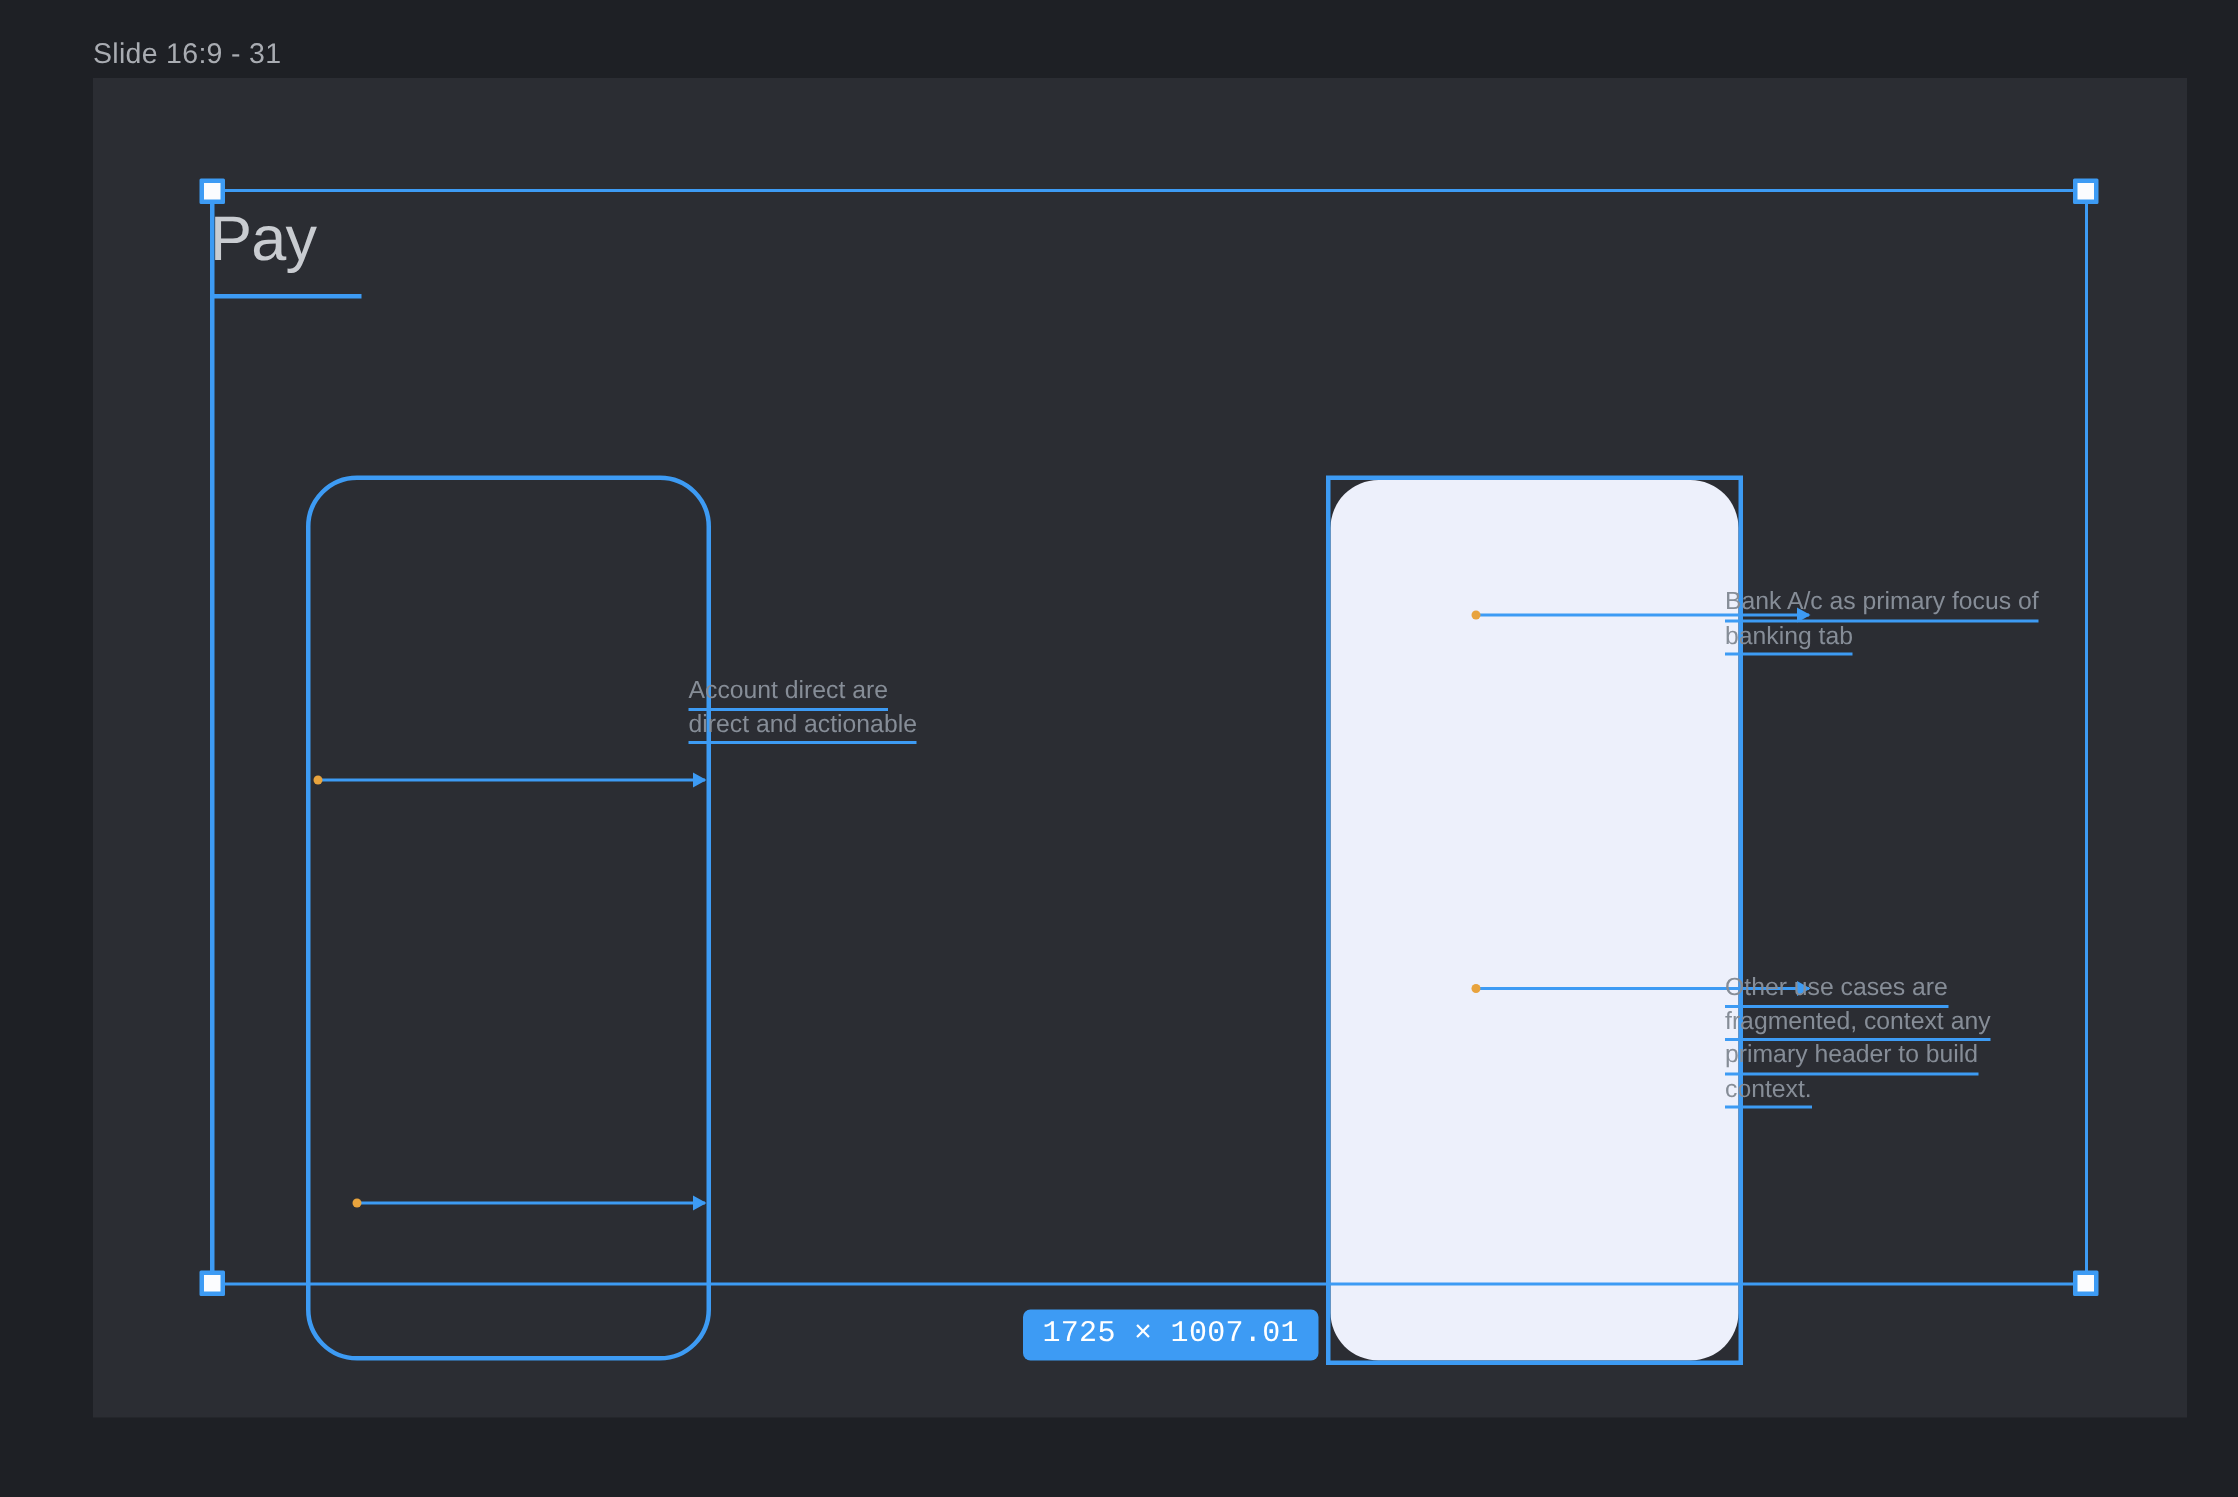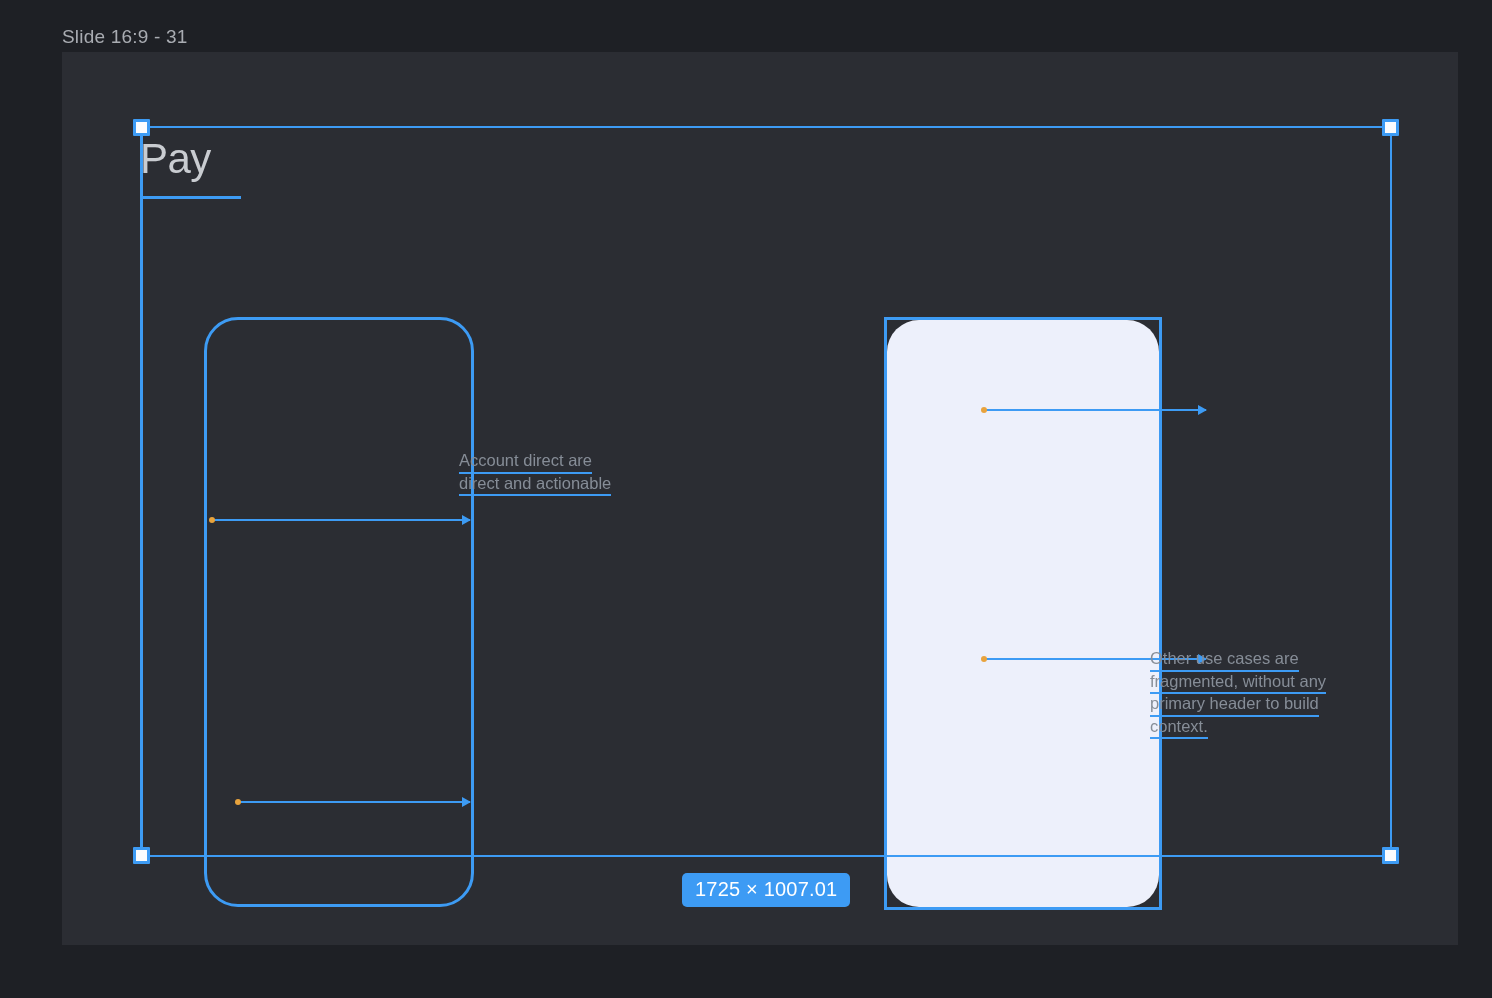--- a/index.html
+++ b/index.html
@@ -181,20 +181,21 @@
     position: absolute;
     left: 682px;
     top: 873px;
     padding: 5px 13px 6px;
     background: #3d9bf4;
     color: #ffffff;
     font-size: 20px;
     border-radius: 5px;
     white-space: nowrap;
     letter-spacing: 0.2px;
+    font-family: Liberation Mono, monospace;
   }
 </style>
 </head>
 <body>
 
 <div id="app">
 
   <div class="slide-label">Slide 16:9 - 31</div>
 
   <div class="slide-frame">
@@ -225,24 +226,28 @@
       <span class="dot"></span>
       <span class="arrow"></span>
     </div>
 
     <div class="annotation" style="left:397px; top:398px;">
       <span class="ln">Account direct are </span>
       <span class="ln">direct and actionable</span>
     </div>
 
 
+    <div class="annotation" style="left:1088px; top:339px;">
+      <span class="ln">Bank A/c as primary focus of </span>
+      <span class="ln">banking tab</span>
+    </div>
 
     <div class="annotation" style="left:1088px; top:596px;">
       <span class="ln">Other use cases are </span>
-      <span class="ln">fragmented, without any </span>
+      <span class="ln">fragmented, context any </span>
       <span class="ln">primary header to build </span>
       <span class="ln">context.</span>
     </div>
 
   </div>
 
   <div class="pay-vrule"></div>
 
   <div class="pay-heading">Pay</div>
   <div class="pay-underline"></div>

